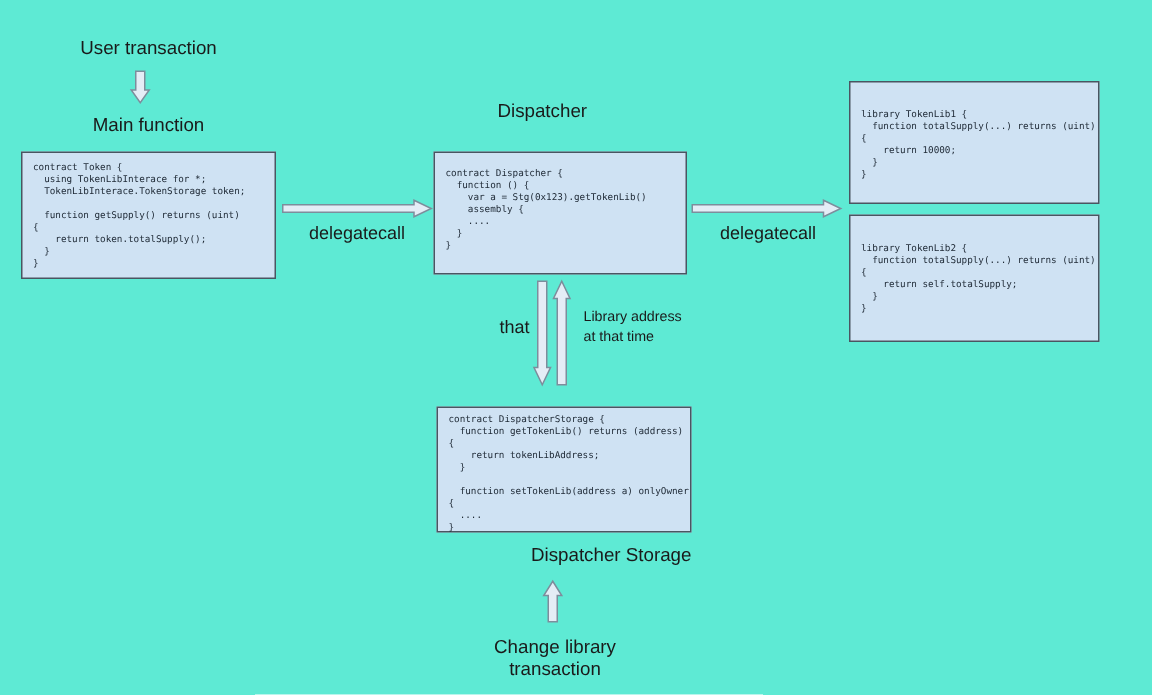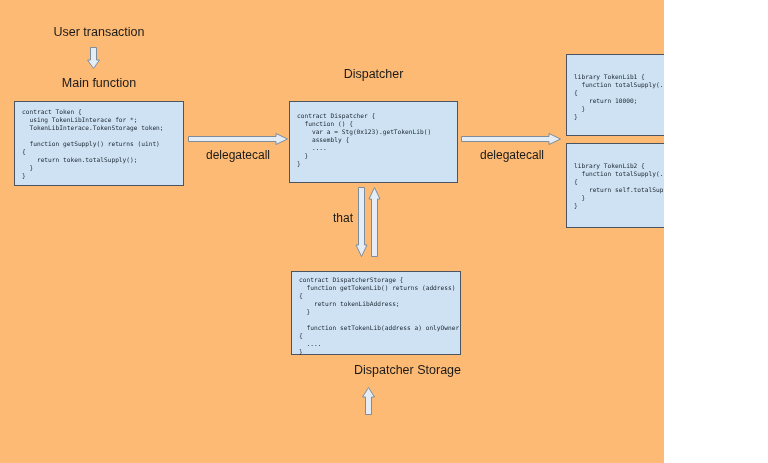--- a/index.html
+++ b/index.html
@@ -3,23 +3,23 @@
 <meta charset="utf-8">
 <style>
   html, body {
     margin: 0;
     padding: 0;
     background: #ffffff;
     font-family: "Liberation Sans", sans-serif;
   }
   .canvas {
     position: relative;
-    width: 664px;
+    width: 768px;
     height: 463px;
-    background: #fdba74;
+    background: #5eead4;
     overflow: hidden;
   }
   .label {
     position: absolute;
     font-size: 12.5px;
     color: var(--label-text, #1a1a1a);
     white-space: pre-line;
     line-height: 15px;
   }
   .label.centered { text-align: center; }
@@ -88,21 +88,21 @@
 }</pre>
   </div>
 
 
   <svg class="arr" style="left:188px; top:133px;" width="100" height="12" viewBox="0 0 100 12">
     <polygon class="arrow-shape" points="0.5,3.5 88,3.5 88,0.5 99.5,6 88,11.5 88,8.5 0.5,8.5"></polygon>
   </svg>
 
   <div class="annot mono centered" style="left:188px; top:149px; width:100px;">delegatecall</div>
 
-  <div class="label centered" style="left:289px; top:67px; width:169px;">Dispatcher</div>
+  <div class="label centered" style="left:277px; top:67px; width:169px;">Dispatcher</div>
 
   <div class="codebox box-dispatcher" style="left:289px; top:101px; width:169px; height:82px;">
     <pre>contract Dispatcher {
   function () {
     var a = Stg(0x123).getTokenLib()
     assembly {
     ....
   }
 }</pre>
   </div>
@@ -132,34 +132,38 @@
 }</pre>
   </div>
 
   <svg class="arr" style="left:356px; top:187px;" width="24" height="70" viewBox="0 0 24 70">
     <polygon class="arrow-shape" points="2.5,0.5 8.5,0.5 8.5,58 11,58 5.5,69.5 0,58 2.5,58"></polygon>
     <polygon class="arrow-shape" points="15.5,69.5 15.5,12 13,12 18.5,0.5 24,12 21.5,12 21.5,69.5"></polygon>
   </svg>
 
   <div class="annot mono" style="left:333px; top:212px;">that</div>
 
+  <div class="annot" style="left:389px; top:206px; width:80px;">Library address
+at that time</div>
 
   <div class="codebox box-storage" style="left:291px; top:271px; width:170px; height:84px;">
     <pre>contract DispatcherStorage {
   function getTokenLib() returns (address)
 {
     return tokenLibAddress;
   }
 
   function setTokenLib(address a) onlyOwner
 {
   ....
 }</pre>
   </div>
 
   <div class="label centered" style="left:291px; top:363px; width:170px;text-align:right;">Dispatcher Storage</div>
 
   <svg class="arr" style="left:362px; top:387px;" width="13" height="28" viewBox="0 0 13 28">
     <polygon class="arrow-shape" points="3.5,27.5 3.5,10 0.5,10 6.5,0.5 12.5,10 9.5,10 9.5,27.5"></polygon>
   </svg>
 
+  <div class="label centered" style="left:308px; top:424px; width:124px;">Change library
+transaction</div>
 
 </div>
 
 </body></html>

